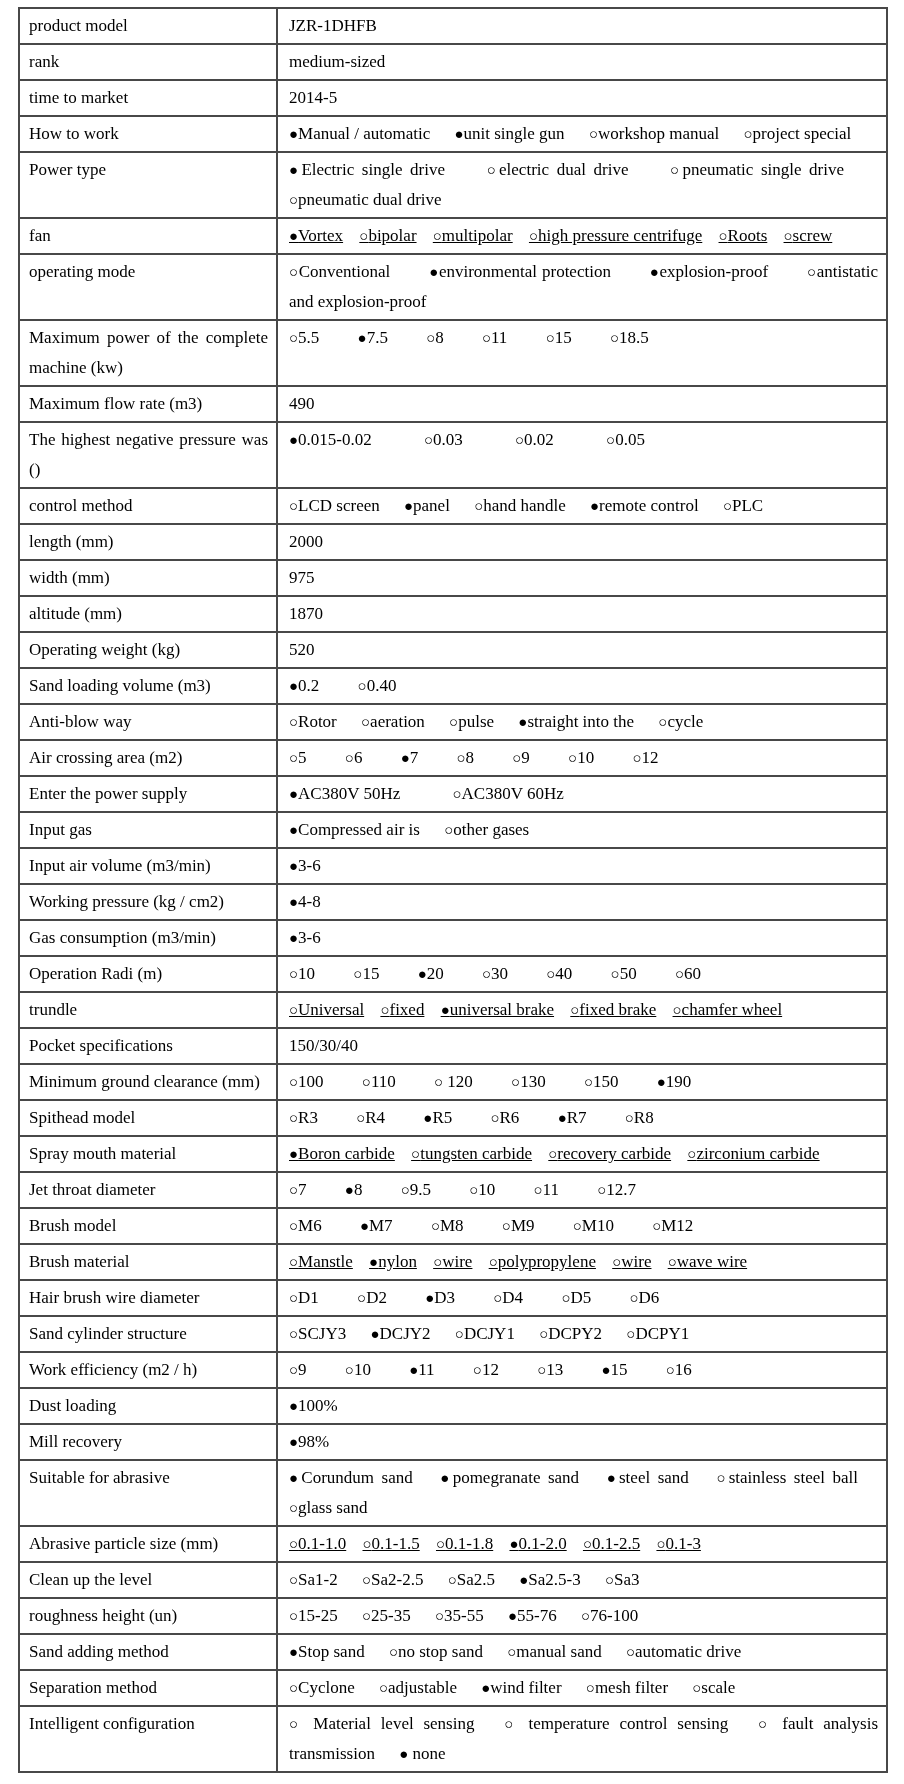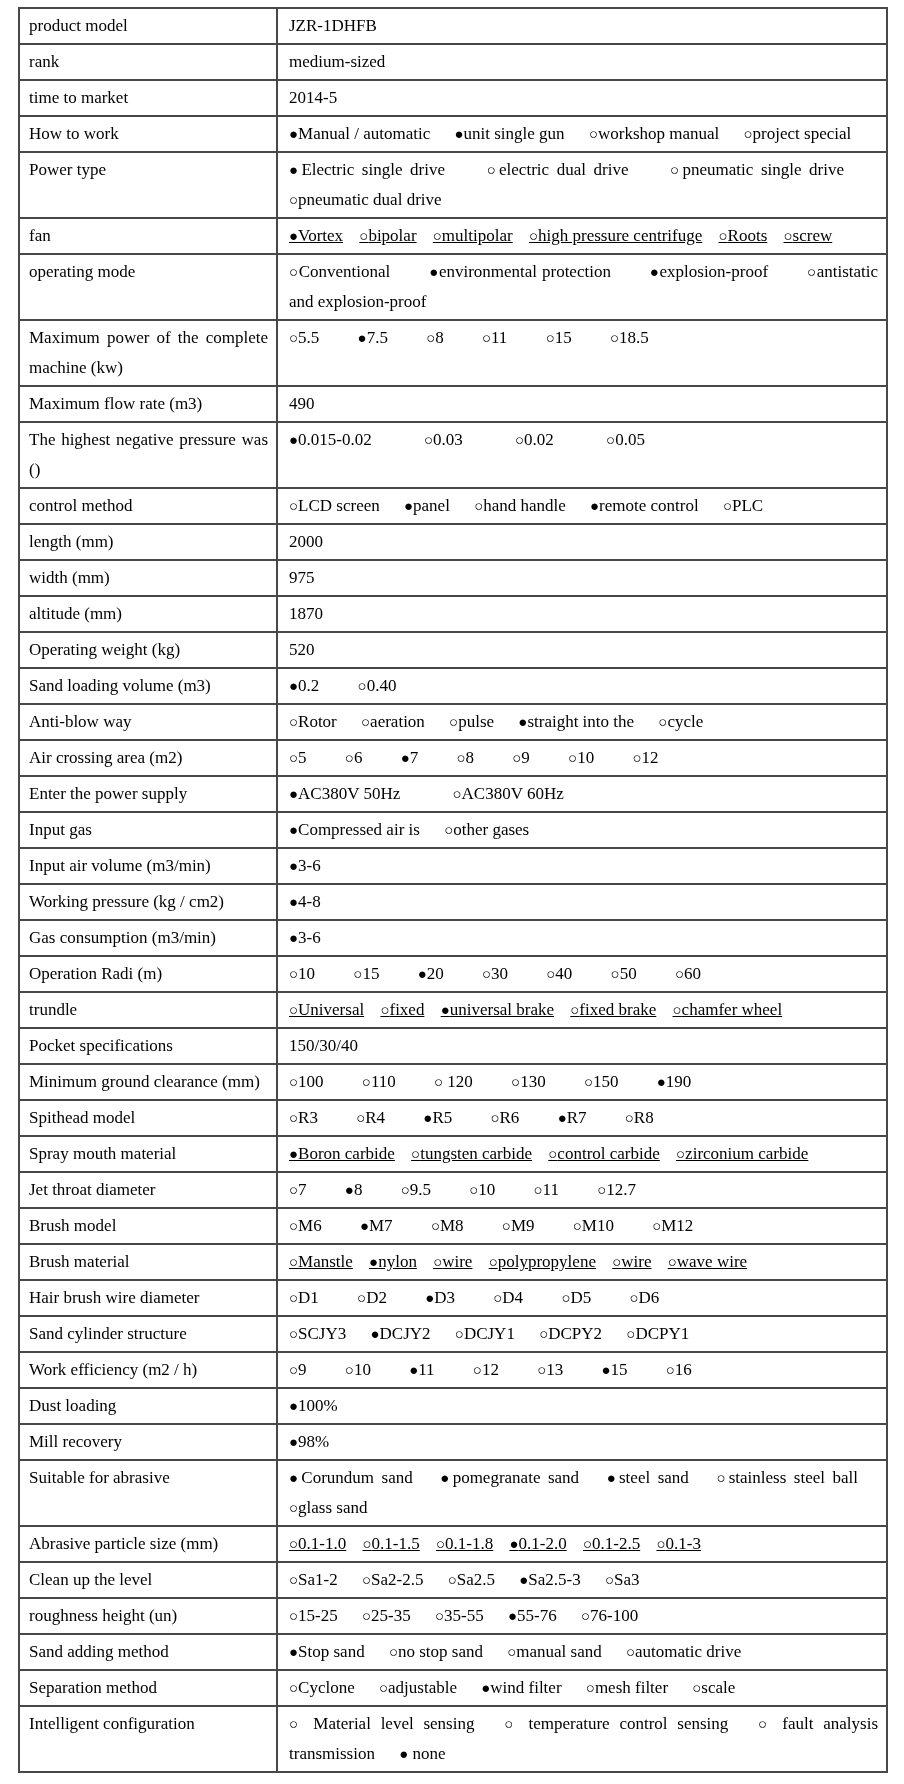--- a/index.html
+++ b/index.html
@@ -164,21 +164,21 @@
         <tr>
           <td class="label-cell">Minimum ground clearance (mm)</td>
           <td class="value-cell gap-l"><span class="option"><span class="marker">○</span><span>100</span></span> <span class="option"><span class="marker">○</span><span>110</span></span> <span class="option"><span class="marker">○</span><span> 120</span></span> <span class="option"><span class="marker">○</span><span>130</span></span> <span class="option"><span class="marker">○</span><span>150</span></span> <span class="option"><span class="marker">●</span><span>190</span></span></td>
         </tr>
         <tr>
           <td class="label-cell">Spithead model</td>
           <td class="value-cell gap-l"><span class="option"><span class="marker">○</span><span>R3</span></span> <span class="option"><span class="marker">○</span><span>R4</span></span> <span class="option"><span class="marker">●</span><span>R5</span></span> <span class="option"><span class="marker">○</span><span>R6</span></span> <span class="option"><span class="marker">●</span><span>R7</span></span> <span class="option"><span class="marker">○</span><span>R8</span></span></td>
         </tr>
         <tr>
           <td class="label-cell">Spray mouth material</td>
-          <td class="value-cell gap-s"><span class="option"><span class="marker">●</span><span>Boron carbide</span></span> <span class="option"><span class="marker">○</span><span>tungsten carbide</span></span> <span class="option"><span class="marker">○</span><span>control carbide</span></span> <span class="option"><span class="marker">○</span><span>zirconium carbide</span></span></td>
+          <td class="value-cell gap-s"><span class="option"><span class="marker">●</span><span>Boron carbide</span></span> <span class="option"><span class="marker">○</span><span>tungsten carbide</span></span> <span class="option"><span class="marker">○</span><span>recovery carbide</span></span> <span class="option"><span class="marker">○</span><span>zirconium carbide</span></span></td>
         </tr>
         <tr>
           <td class="label-cell">Jet throat diameter</td>
           <td class="value-cell gap-l"><span class="option"><span class="marker">○</span><span>7</span></span> <span class="option"><span class="marker">●</span><span>8</span></span> <span class="option"><span class="marker">○</span><span>9.5</span></span> <span class="option"><span class="marker">○</span><span>10</span></span> <span class="option"><span class="marker">○</span><span>11</span></span> <span class="option"><span class="marker">○</span><span>12.7</span></span></td>
         </tr>
         <tr>
           <td class="label-cell">Brush model</td>
           <td class="value-cell gap-l"><span class="option"><span class="marker">○</span><span>M6</span></span> <span class="option"><span class="marker">●</span><span>M7</span></span> <span class="option"><span class="marker">○</span><span>M8</span></span> <span class="option"><span class="marker">○</span><span>M9</span></span> <span class="option"><span class="marker">○</span><span>M10</span></span> <span class="option"><span class="marker">○</span><span>M12</span></span></td>
         </tr>
         <tr>

